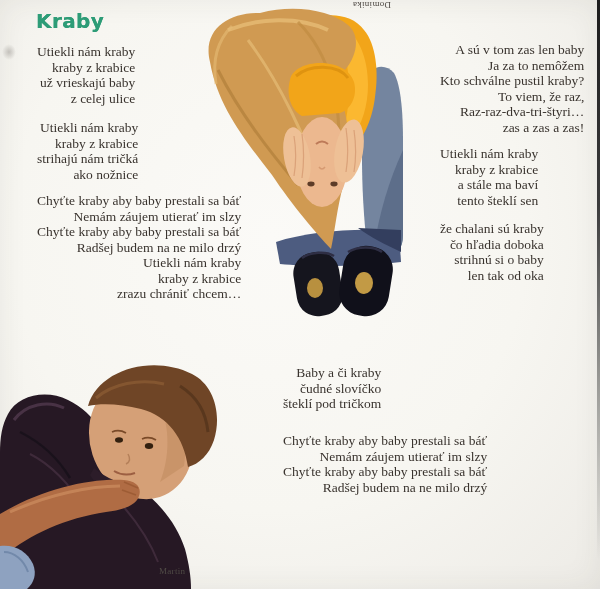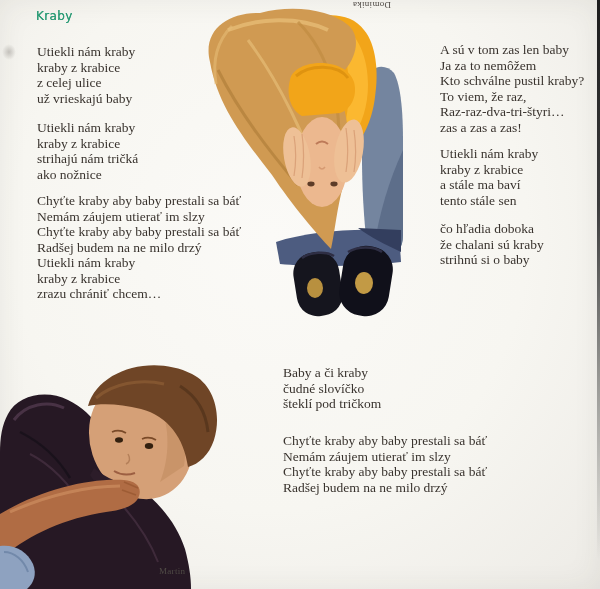--- a/index.html
+++ b/index.html
@@ -4,27 +4,27 @@
 <style>
   html,body{margin:0;padding:0;background:#888;}
   .page{
     position:relative;width:600px;height:589px;overflow:hidden;
     background:radial-gradient(ellipse at 45% 40%, #fbfaf7 0%, #f7f6f1 55%, #edebe6 100%);
     box-shadow:inset 0 0 30px rgba(60,50,40,.07);
     font-family:"Liberation Serif", serif;
   }
   .title{
     position:absolute;left:36px;top:9px;
-    font-family:"DejaVu Sans", sans-serif;font-weight:normal;
-    font-size:12px;letter-spacing:.4px;color:#2d9c77;
+    font-family:"DejaVu Sans", sans-serif;font-weight:bold;
+    font-size:20px;letter-spacing:.4px;color:#2d9c77;
     text-shadow:0 0 .5px #2d9c77;
   }
   .stanza{
     position:absolute;font-size:13.5px;line-height:15.5px;
-    color:#39332e;white-space:nowrap;
+    color:#39332e;white-space:nowrap;text-align:right;
   }
   #stanza-l1{left:37px;top:44px;}
   #stanza-l2{left:37px;top:120px;}
   #stanza-l3{left:37px;top:193px;}
   #stanza-r1{left:440px;top:42px;}
   #stanza-r2{left:440px;top:146px;}
   #stanza-r3{left:440px;top:221px;}
   #stanza-m1{left:283px;top:357px;margin-top:8px;}
   #stanza-m2{left:283px;top:433px;}
   .photo{position:absolute;}
@@ -123,22 +123,22 @@
       <path d="M124,120 L138,126 M122,128 L136,133" stroke="#96552f" stroke-width="1.5" fill="none" opacity="0.7"></path>
 
       <path d="M0,184 C14,182 27,189 33,202 C37,212 34,221 27,227 L0,227 Z" fill="#8ea2c0"></path>
       <path d="M4,190 C14,190 24,198 28,210" stroke="#7289aa" stroke-width="2" fill="none"></path>
     </svg>
   </div>
 
   <div class="stanza" id="stanza-l1">
       <div>Utiekli nám kraby</div>
       <div>kraby z krabice</div>
+      <div>už vrieskajú baby</div>
       <div>z celej ulice</div>
-      <div>už vrieskajú baby</div>
     </div>
   <div class="stanza" id="stanza-l2">
       <div>Utiekli nám kraby</div>
       <div>kraby z krabice</div>
       <div>strihajú nám tričká</div>
       <div>ako nožnice</div>
     </div>
   <div class="stanza" id="stanza-l3">
       <div>Chyťte kraby aby baby prestali sa báť</div>
       <div>Nemám záujem utierať im slzy</div>
@@ -153,26 +153,27 @@
       <div>Ja za to nemôžem</div>
       <div>Kto schválne pustil kraby?</div>
       <div>To viem, že raz,</div>
       <div>Raz-raz-dva-tri-štyri…</div>
       <div>zas a zas a zas!</div>
     </div>
   <div class="stanza" id="stanza-r2">
       <div>Utiekli nám kraby</div>
       <div>kraby z krabice</div>
       <div>a stále ma baví</div>
-      <div>tento stále sen</div>
+      <div>tento šteklí sen</div>
     </div>
   <div class="stanza" id="stanza-r3">
+      <div>že chalani sú kraby</div>
       <div>čo hľadia doboka</div>
-      <div>že chalani sú kraby</div>
       <div>strihnú si o baby</div>
+      <div>len tak od oka</div>
     </div>
   <div class="stanza" id="stanza-m1">
       <div>Baby a či kraby</div>
       <div>čudné slovíčko</div>
       <div>šteklí pod tričkom</div>
     </div>
   <div class="stanza" id="stanza-m2">
       <div>Chyťte kraby aby baby prestali sa báť</div>
       <div>Nemám záujem utierať im slzy</div>
       <div>Chyťte kraby aby baby prestali sa báť</div>

